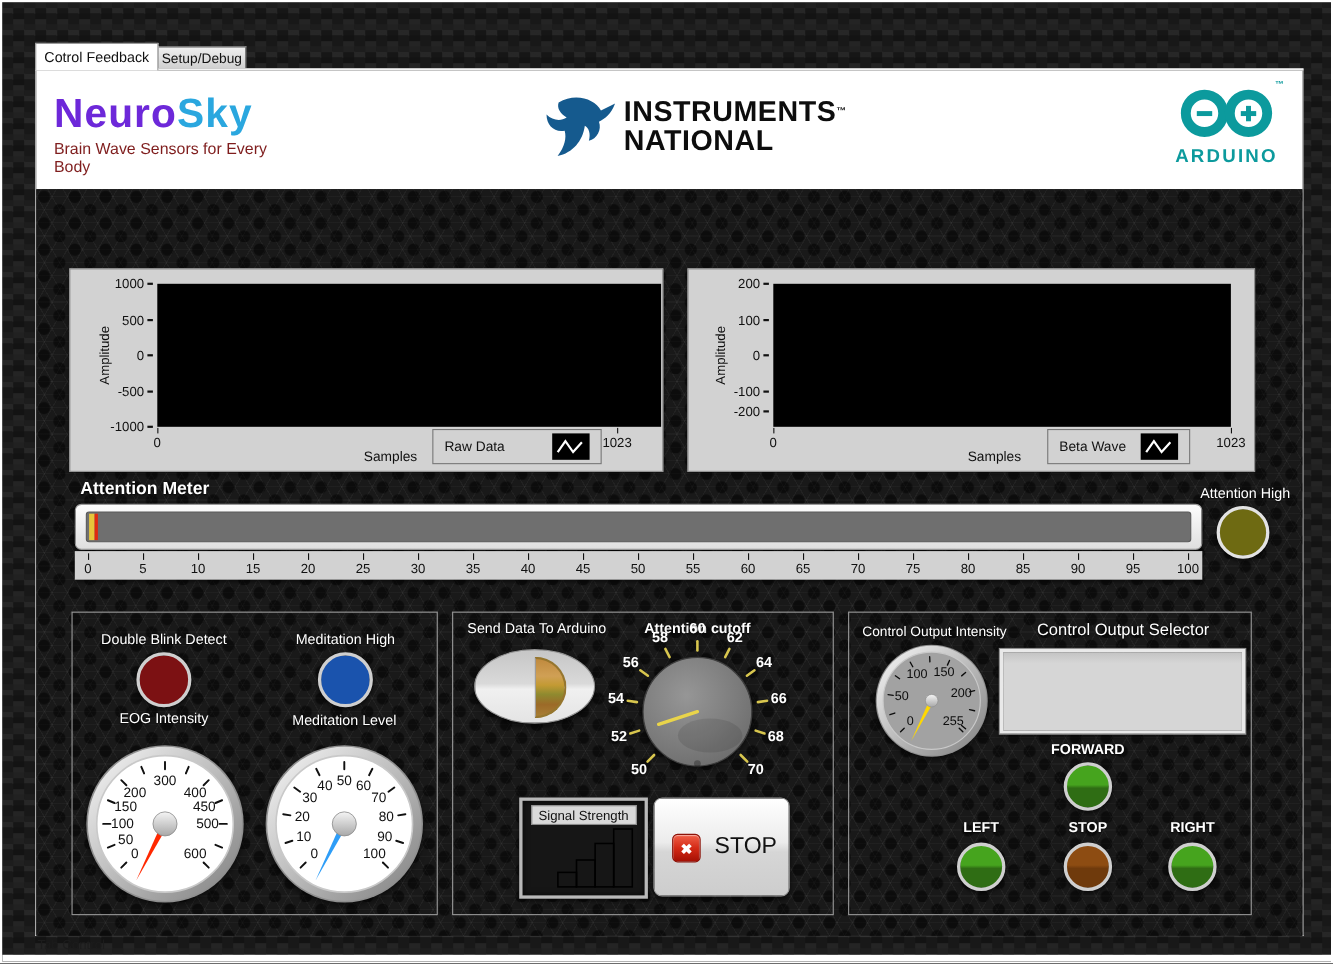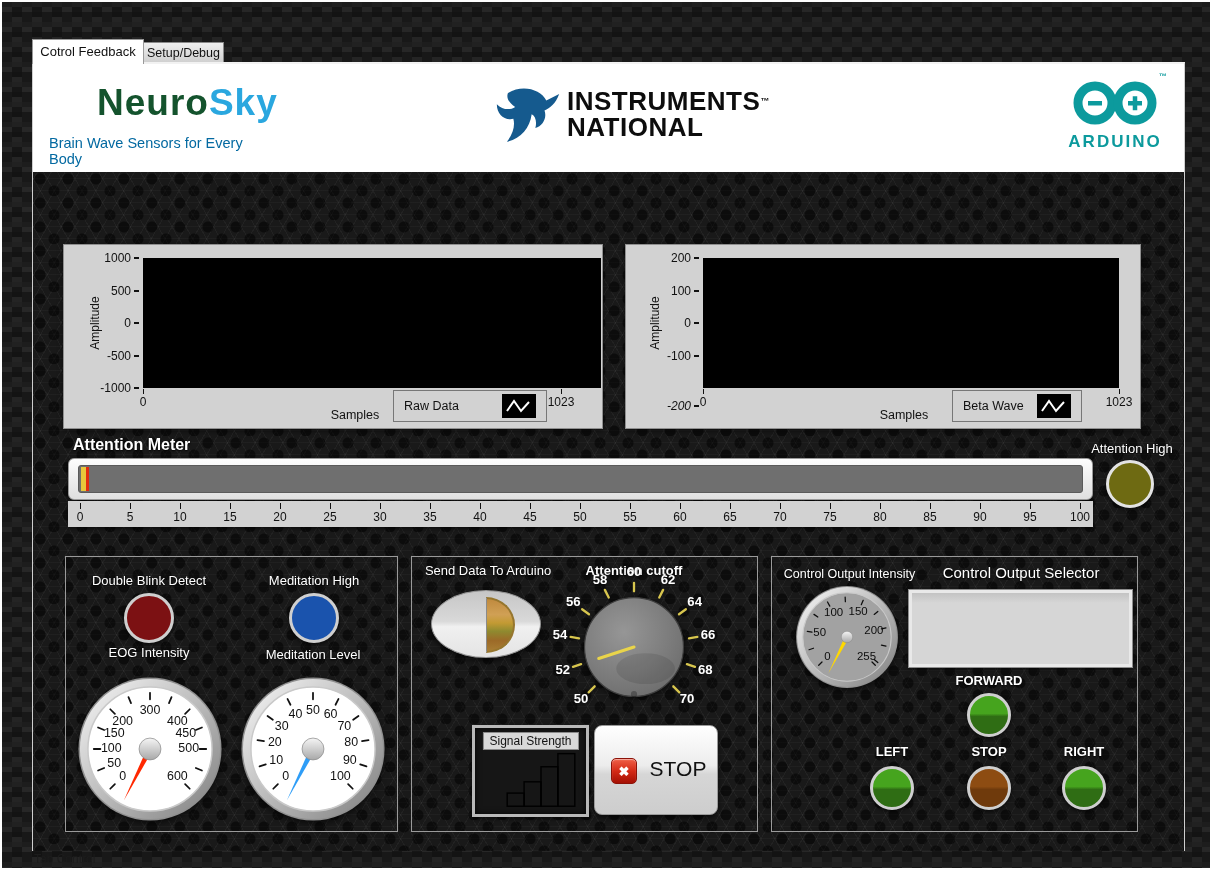--- a/index.html
+++ b/index.html
@@ -35,23 +35,23 @@
       radial-gradient(circle at 7px 7px, rgba(0,0,0,.5) 5px, transparent 6px),
       radial-gradient(circle at 21px 19px, rgba(0,0,0,.5) 5px, transparent 6px),
       repeating-linear-gradient(60deg, rgba(110,110,110,.10) 0 1px, transparent 1px 12px),
       repeating-linear-gradient(-60deg, rgba(110,110,110,.10) 0 1px, transparent 1px 12px),
       repeating-linear-gradient(0deg, rgba(110,110,110,.08) 0 1px, transparent 1px 12px);
     background-size:28px 24px,28px 24px,auto,auto,auto;
   }
   
   .neurosky{position:absolute;left:16px;top:20px;width:230px;}
   .ns-word{font-size:37px;font-weight:bold;letter-spacing:1px;line-height:38px;}
-  .ns-neuro{color:#14532d;margin-left:48px;}
+  .ns-neuro{color:#6d28d9;}
   .ns-sky{color:#2aa7df;}
-  .ns-tag{font-size:14.5px;color:#0369a1;margin-top:13px;}
+  .ns-tag{font-size:14.5px;color:#7f1d1d;margin-top:6px;}
   .ni{position:absolute;left:462px;top:16px;width:260px;height:76px;}
   .ni-eagle{position:absolute;left:0;top:2px;width:66px;height:70px;}
   .ni-text{position:absolute;left:72px;top:8px;color:#0d0d0d;font-weight:bold;font-size:26px;line-height:26px;letter-spacing:.5px;}
   .ni-text .tm{font-size:9px;font-weight:bold;vertical-align:top;}
   .arduino{position:absolute;left:1026px;top:6px;width:112px;height:96px;}
   .ard-svg{position:absolute;left:12px;top:8px;width:88px;height:50px;}
   .ard-word{position:absolute;left:0;top:62px;width:112px;text-align:center;color:#0c9a9d;font-weight:bold;font-size:17px;letter-spacing:2px;}
   .ard-tm{position:absolute;right:4px;top:2px;color:#0c9a9d;font-size:8px;font-weight:bold;}
   
   .chart-panel{position:absolute;height:185px;background:#d2d2d2;border:1px solid #8f8f8f;box-shadow:0 2px 5px rgba(0,0,0,.5);}
@@ -242,21 +242,21 @@
             <span class="ydash"></span>
           </div>
           <div class="ytick" style="top: 70px; width: 73px;">
             <span>0</span>
             <span class="ydash"></span>
           </div>
           <div class="ytick" style="top: 102.5px; width: 73px;">
             <span>-100</span>
             <span class="ydash"></span>
           </div>
-          <div class="ytick" style="top: 153px; width: 73px; font-style: italic;">
+          <div class="ytick" style="top: 121px; width: 73px;">
             <span>-200</span>
             <span class="ydash"></span>
           </div>
         </div>
       <div class="xt xmin">0</div>
       <div class="xt xmax">1023</div>
       <div class="xl">Samples</div>
       <div class="legend">
         <span class="leg-text">Beta Wave</span>
         <span class="leg-icon">

